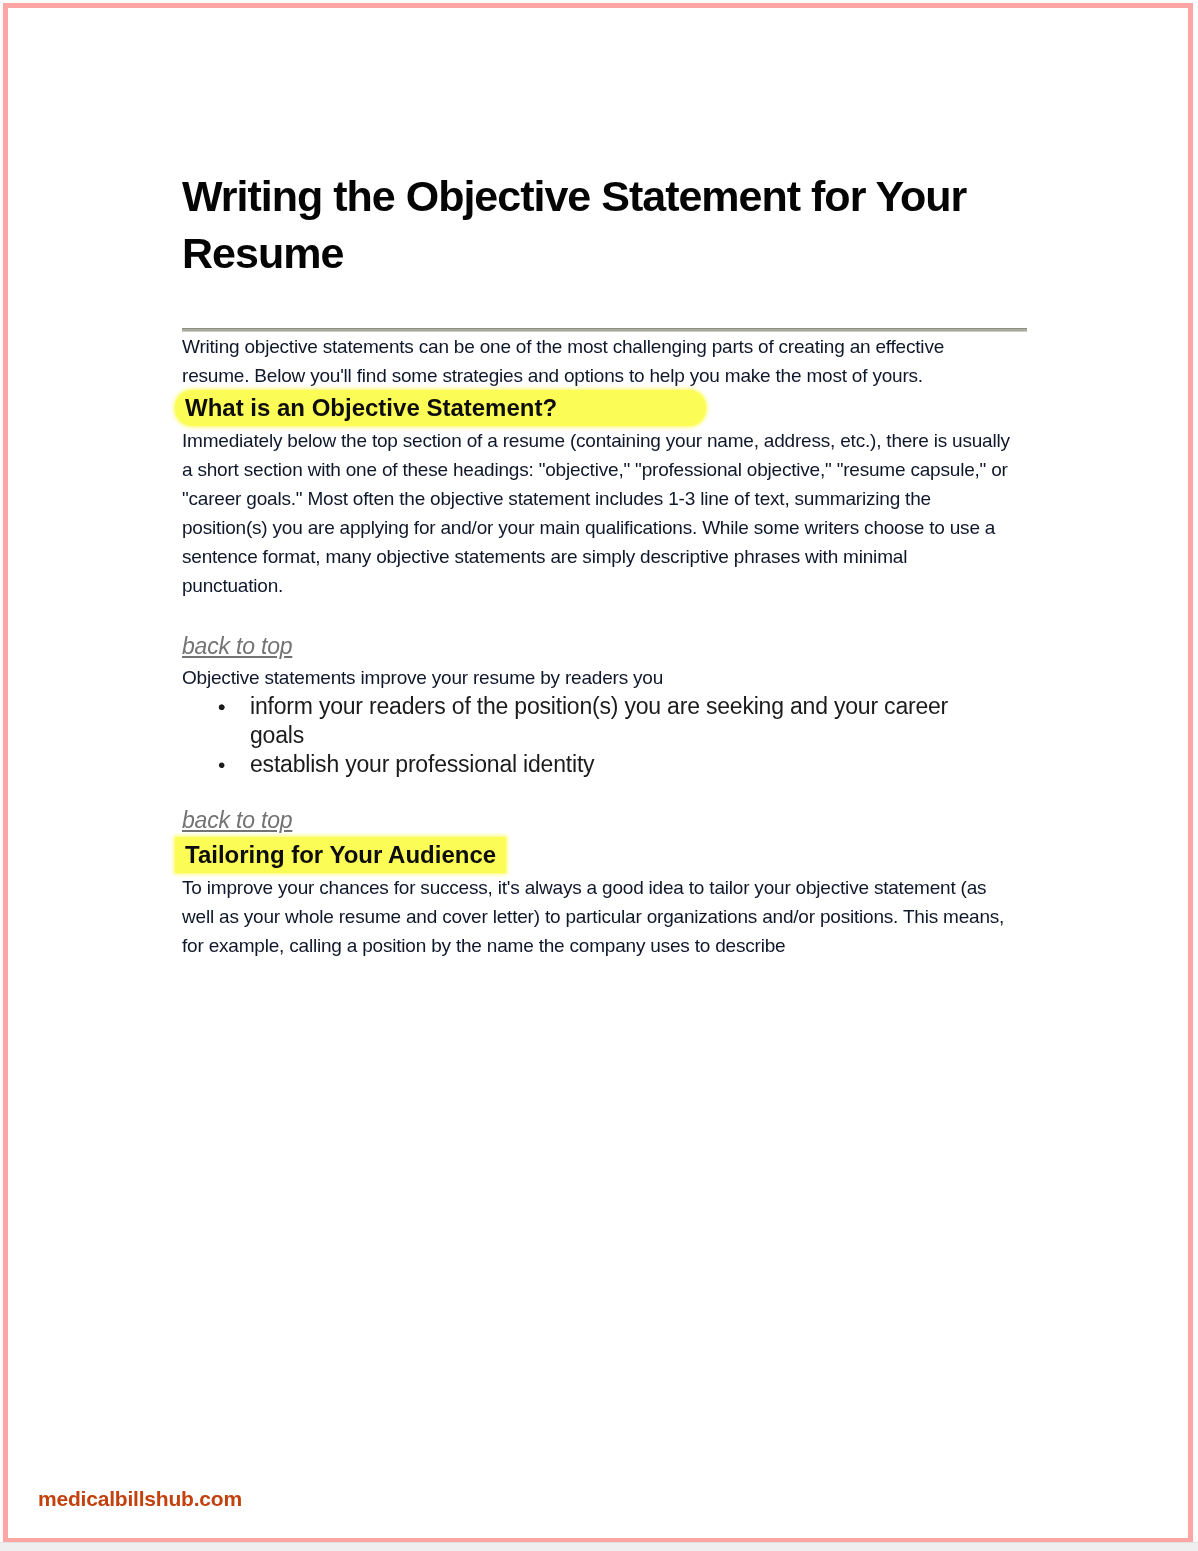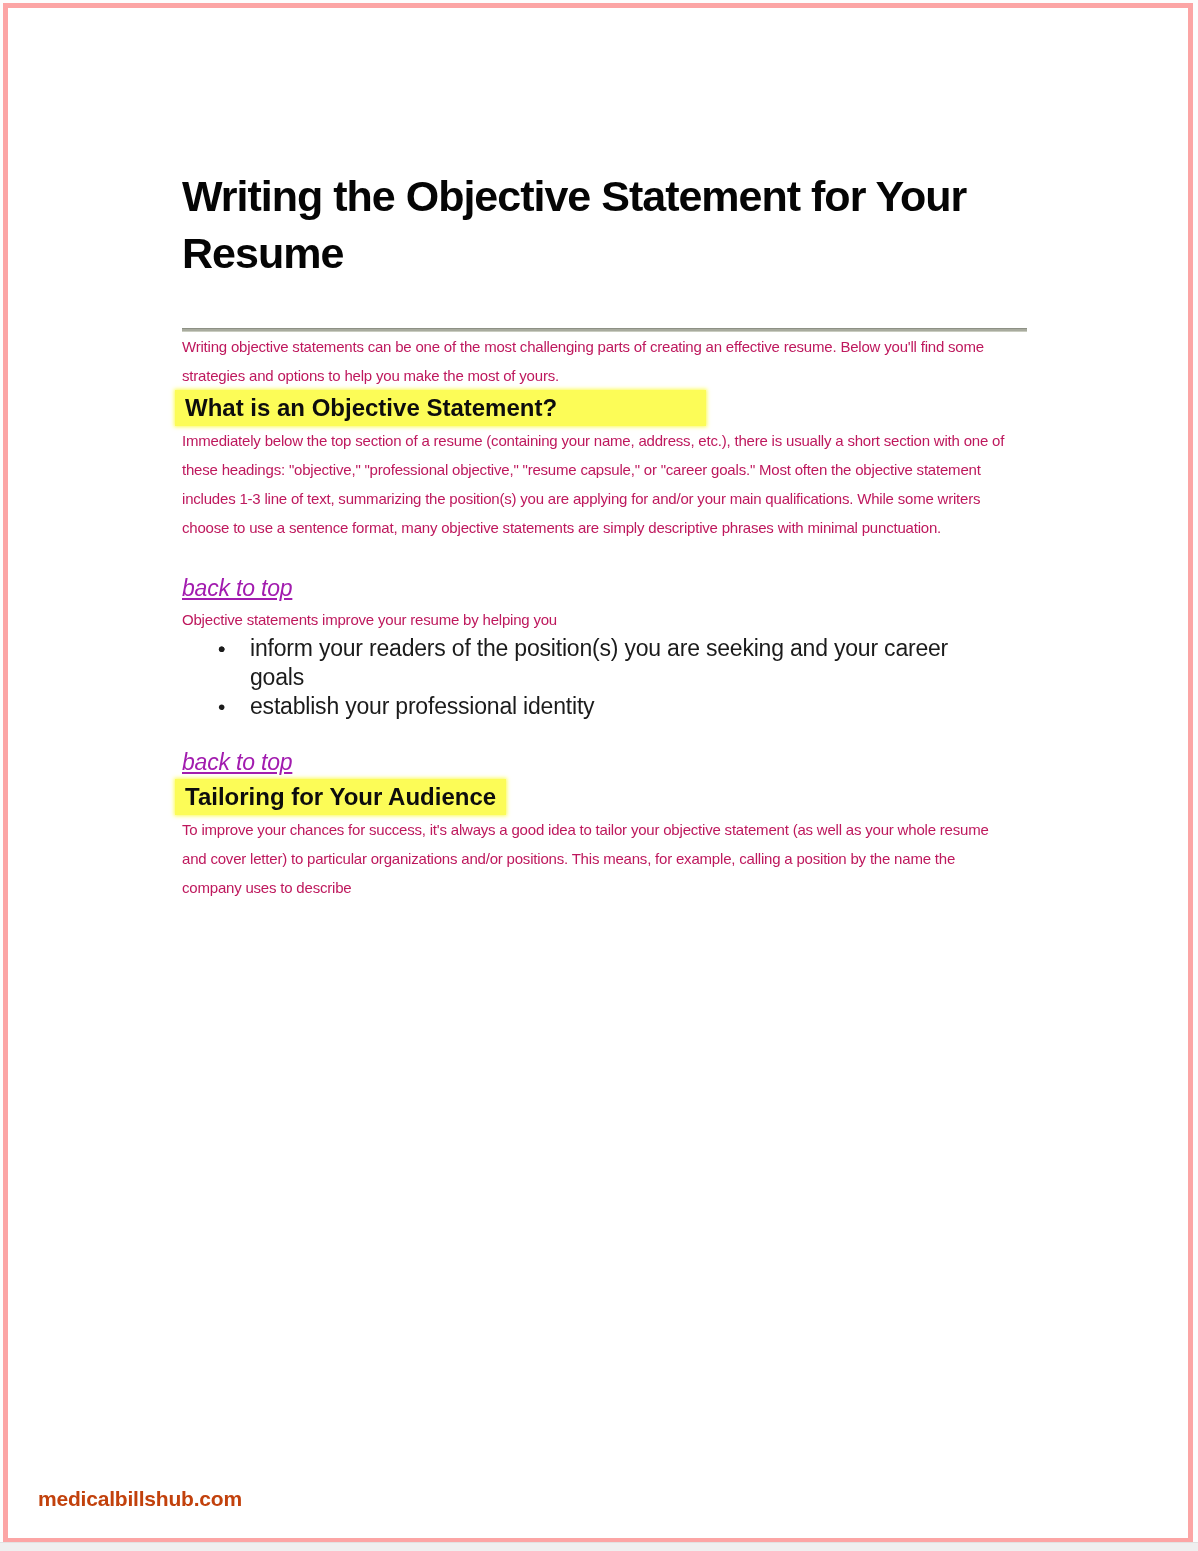--- a/index.html
+++ b/index.html
@@ -55,23 +55,23 @@
     margin-top: 46px;
     height: 4px;
     width: 845px;
     background: #a8ab9e;
     border-top: 1px solid #8d9085;
     border-bottom: 1px solid #c9ccc0;
     box-sizing: border-box;
   }
   p.body-text {
     margin: 0;
-    font-size: 15px;
+    font-size: 19px;
     line-height: 29px;
-    color: #be185d;
+    color: #0f172a;
     max-width: 830px;
     letter-spacing: -0.2px;
   }
   .mt-intro  { margin-top: 34px; }
   .mt-h1     { margin-top: 32px; }
   .mt-p2     { margin-top: 24px; }
   .mt-back1  { margin-top: 32px; }
   .mt-h2     { margin-top: 29px; }
   .mt-p3     { margin-top: 29px; }
   .mt-ul     { margin-top: 28px; }
@@ -87,26 +87,27 @@
   }
   h2.section-heading .hl {
     display: inline-block;
     background: #fcfc57;
     margin-left: -7px;
     padding: 5px 10px 5px 10px;
     box-shadow: 0 0 4px 1px #fcfc57;
   }
   h2.section-heading .hl-wide {
     padding-right: 149px;
+    border-radius: 17px;
   }
   .back-link-row { line-height: 29px; }
   a.back-link {
     font-size: 23px;
     font-style: italic;
-    color: #a21caf;
+    color: #737373;
     text-decoration: underline;
     letter-spacing: -0.2px;
     cursor: pointer;
   }
   ul.bullet-list {
     margin: 0;
     padding: 0;
     list-style: none;
     max-width: 830px;
   }
@@ -154,21 +155,21 @@
         <span class="hl hl-wide">What is an Objective Statement?</span>
       </h2>
 
       <p class="body-text mt-p2">Immediately below the top section of a resume (containing your name, address, etc.), there is usually a short section with one of these headings: "objective," "professional objective," "resume capsule," or "career goals." Most often the objective statement includes 1-3 line of text, summarizing the position(s) you are applying for and/or your main qualifications. While some writers choose to use a sentence format, many objective statements are simply descriptive phrases with minimal punctuation.</p>
 
       <div class="back-link-row mt-back1">
         <a class="back-link">back to top</a>
       </div>
 
 
-      <p class="body-text mt-p3">Objective statements improve your resume by helping you</p>
+      <p class="body-text mt-p3">Objective statements improve your resume by readers you</p>
 
       <ul class="bullet-list mt-ul">
         <li>
           <span class="bullet">•</span>
         </li>
         <li>
           <span class="bullet">•</span>
           <span>inform your readers of the position(s) you are seeking and your career goals</span>
         </li>
         <li>

